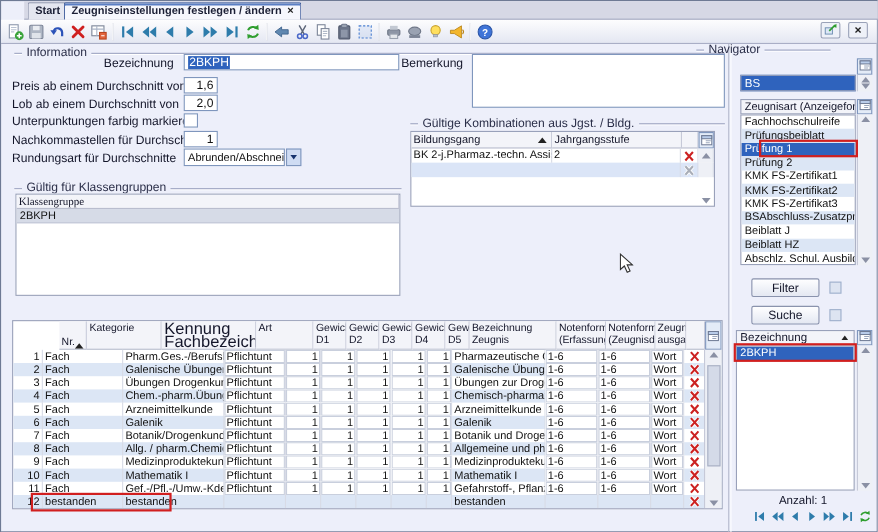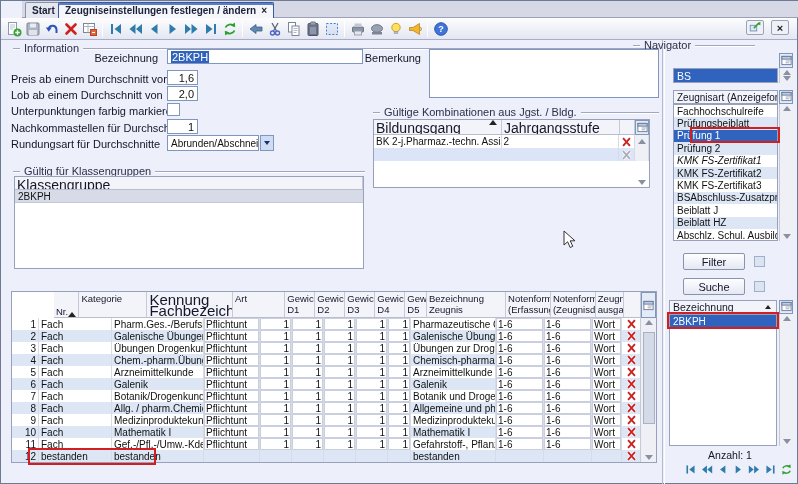--- a/index.html
+++ b/index.html
@@ -31,21 +31,21 @@
   .input { position:absolute; background:#fff; border:1px solid #7f96bd; font-size:11px; color:#111; padding:0 3px; display:flex; align-items:center; overflow:hidden; white-space:nowrap; }
   .input.num { justify-content:flex-end; }
   .selval { background:#2f63bd; color:#fff; padding:0 1px; }
   .checkbox { position:absolute; width:13px; height:13px; background:#fff; border:1px solid #7f96bd; }
   .checkbox.dis { background:#dde4f1; border-color:#9fb0cc; width:11px; height:11px; }
   .combo-arrow { position:absolute; width:14px; background:#cfdcf3; border:1px solid #7f96bd; display:flex; align-items:center; justify-content:center; }
   .textarea { position:absolute; background:#fff; border:1px solid #7f96bd; }
 
   
   .panel { position:absolute; background:#fff; border:1px solid #99a1ba; overflow:hidden; }
-  .hdrcell { background:#f3f4f9; border-right:1px solid #c6c9d8; border-bottom:1px solid #b9bdce; font-size:14px; color:#14162a; padding:0 2px; overflow:hidden; white-space:nowrap; display:flex; }
+  .hdrcell { background:#f3f4f9; border-right:1px solid #c6c9d8; border-bottom:1px solid #b9bdce; font-size:10px; color:#14162a; padding:0 2px; overflow:hidden; white-space:nowrap; display:flex; align-items:center; }
   .asc { width:0; height:0; border-left:4px solid transparent; border-right:4px solid transparent; border-bottom:5px solid #222; margin-left:auto; margin-right:2px; }
   .row { display:flex; }
   .cell { font-size:10px; color:#111; padding:0 2px; overflow:hidden; white-space:nowrap; border-right:1px solid #d8dbe6; display:flex; align-items:center; }
   .cell.num { justify-content:flex-end; }
   .cell.edit { background:#fff; box-shadow:inset 0 0 0 1px #c9cfdd; }
   .alt { background:#dce6f5; }
   .colbtn { background:#e3ebf7; border:1px solid #7f96bd; display:flex; align-items:center; justify-content:center; }
   .chv-up { width:0; height:0; border-left:4px solid transparent; border-right:4px solid transparent; border-bottom:5px solid #8a90a4; }
   .chv-dn { width:0; height:0; border-left:4px solid transparent; border-right:4px solid transparent; border-top:5px solid #8a90a4; }
   .strip { position:absolute; background:#eef0f6; border-left:1px solid #c6c9d8; display:flex; flex-direction:column; align-items:center; justify-content:space-between; padding:2px 0; }
@@ -320,21 +320,21 @@
       <div style="position: absolute; right: 1px; bottom: 2px; width: 13px; display: flex; justify-content: center;">
         <span class="chv-dn"></span>
       </div>
     </div>
 
   <div class="tsep" style="left:12px; top:164px; width:352px;">
     <span class="t">Gültig für Klassengruppen</span>
       <span class="line"></span>
   </div>
   <div class="panel" id="klassen-list" style="left:13px; top:175px; width:350px; height:93px;">
-      <div class="hdrcell" style="height: 13px; width: 100%;">Klassengruppe</div>
+      <div class="hdrcell" style="height: 13px; width: 100%; font-family: Liberation Serif, serif;">Klassengruppe</div>
       <div class="navitem" style="height: 13px; background: rgb(214, 219, 231); border-bottom: 1px solid rgb(194, 200, 214); font-size: 10px;">2BKPH</div>
     </div>
 
   <div class="panel" id="cfg-table" style="left:10px; top:290px; width:646px; height:172px;">
       <div class="row">
         <div class="hdrcell" style="width: 27px; height: 26px; line-height: 11px; font-size: 9.5px; align-items: flex-end; padding-top: 1px; margin-left: 42px;">
           <span>Nr.</span>
           <div class="asc" style="margin-top: 3px;"></div>
         </div>
         <div class="hdrcell" style="width: 73px; height: 26px; line-height: 11px; font-size: 9.5px; align-items: flex-start; padding-top: 1px;">
@@ -669,21 +669,21 @@
           <rect x="1" y="1.5" width="10" height="9" fill="#fff" stroke="#6e7a94"></rect>
           <rect x="1" y="1.5" width="10" height="3" fill="#b9cdea" stroke="#6e7a94"></rect>
           <path d="M5 6.5h5M5 8.5h4" stroke="#9aa6bc"></path>
         </svg></span>
     </div>
   <div class="navlist" id="zeug-list" style="left:672px; top:103px; width:105px; height:137px;">
       <div class="navitem" style="height: 12.4px; font-size: 10px;">Fachhochschulreife</div>
       <div class="navitem alt" style="height: 12.4px; font-size: 10px;">Prüfungsbeiblatt</div>
       <div class="navitem sel" style="height: 12.4px; font-size: 10px;">Prüfung 1</div>
       <div class="navitem alt" style="height: 12.4px; font-size: 10px;">Prüfung 2</div>
-      <div class="navitem" style="height: 12.4px; font-size: 10px; font-style: italic;">KMK FS-Zertifikat1</div>
+      <div class="navitem" style="height: 12.4px; font-size: 10px;">KMK FS-Zertifikat1</div>
       <div class="navitem alt" style="height: 12.4px; font-size: 10px;">KMK FS-Zertifikat2</div>
       <div class="navitem" style="height: 12.4px; font-size: 10px;">KMK FS-Zertifikat3</div>
       <div class="navitem alt" style="height: 12.4px; font-size: 10px;">BSAbschluss-Zusatzprüfung</div>
       <div class="navitem" style="height: 12.4px; font-size: 10px;">Beiblatt J</div>
       <div class="navitem alt" style="height: 12.4px; font-size: 10px;">Beiblatt HZ</div>
       <div class="navitem" style="height: 12.4px; font-size: 10px;">Abschlz. Schul. Ausbildg.</div>
     </div>
   <div class="strip" style="left:778px; top:103px; width:14px; height:137px;">
       <span class="chv-up"></span>
       <span class="chv-dn"></span>

